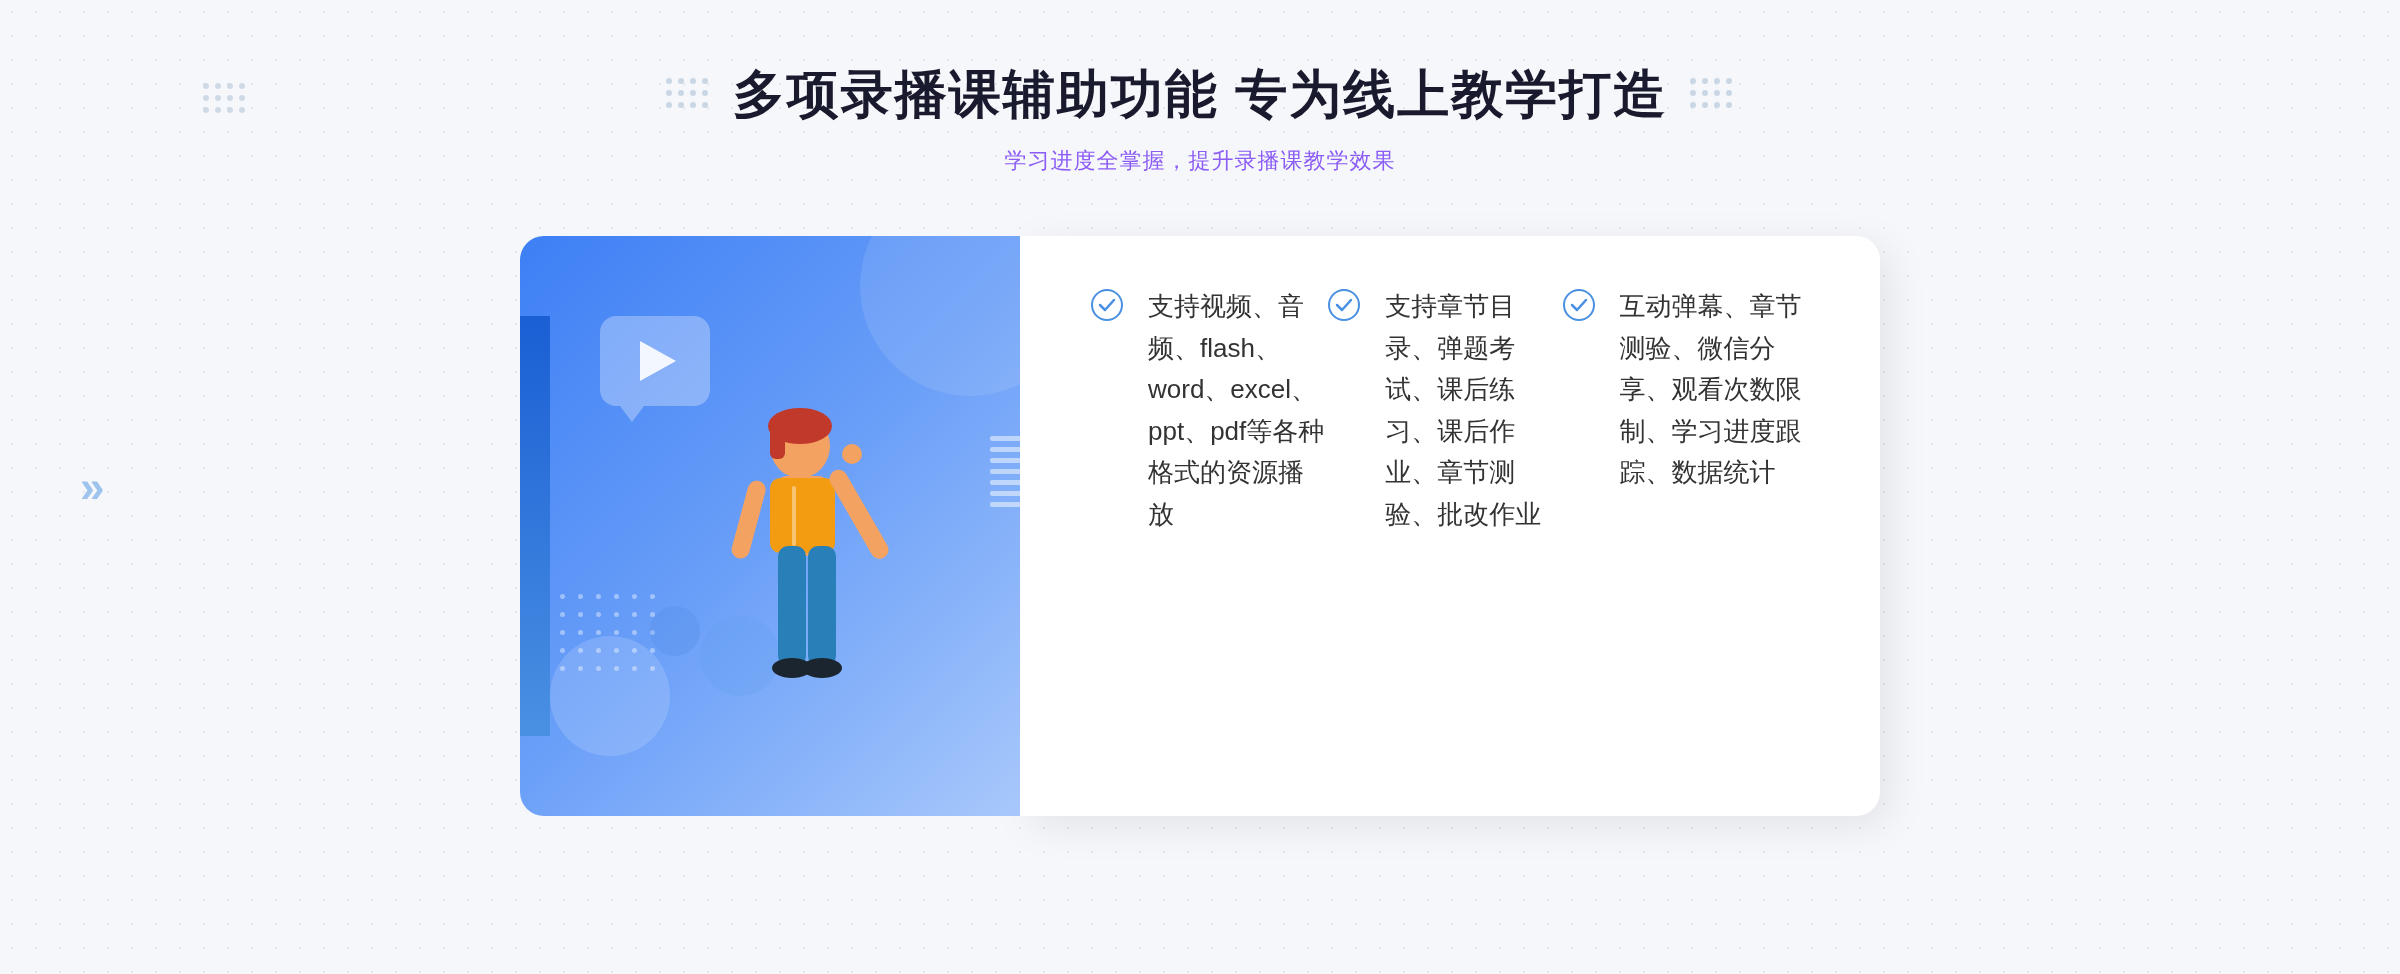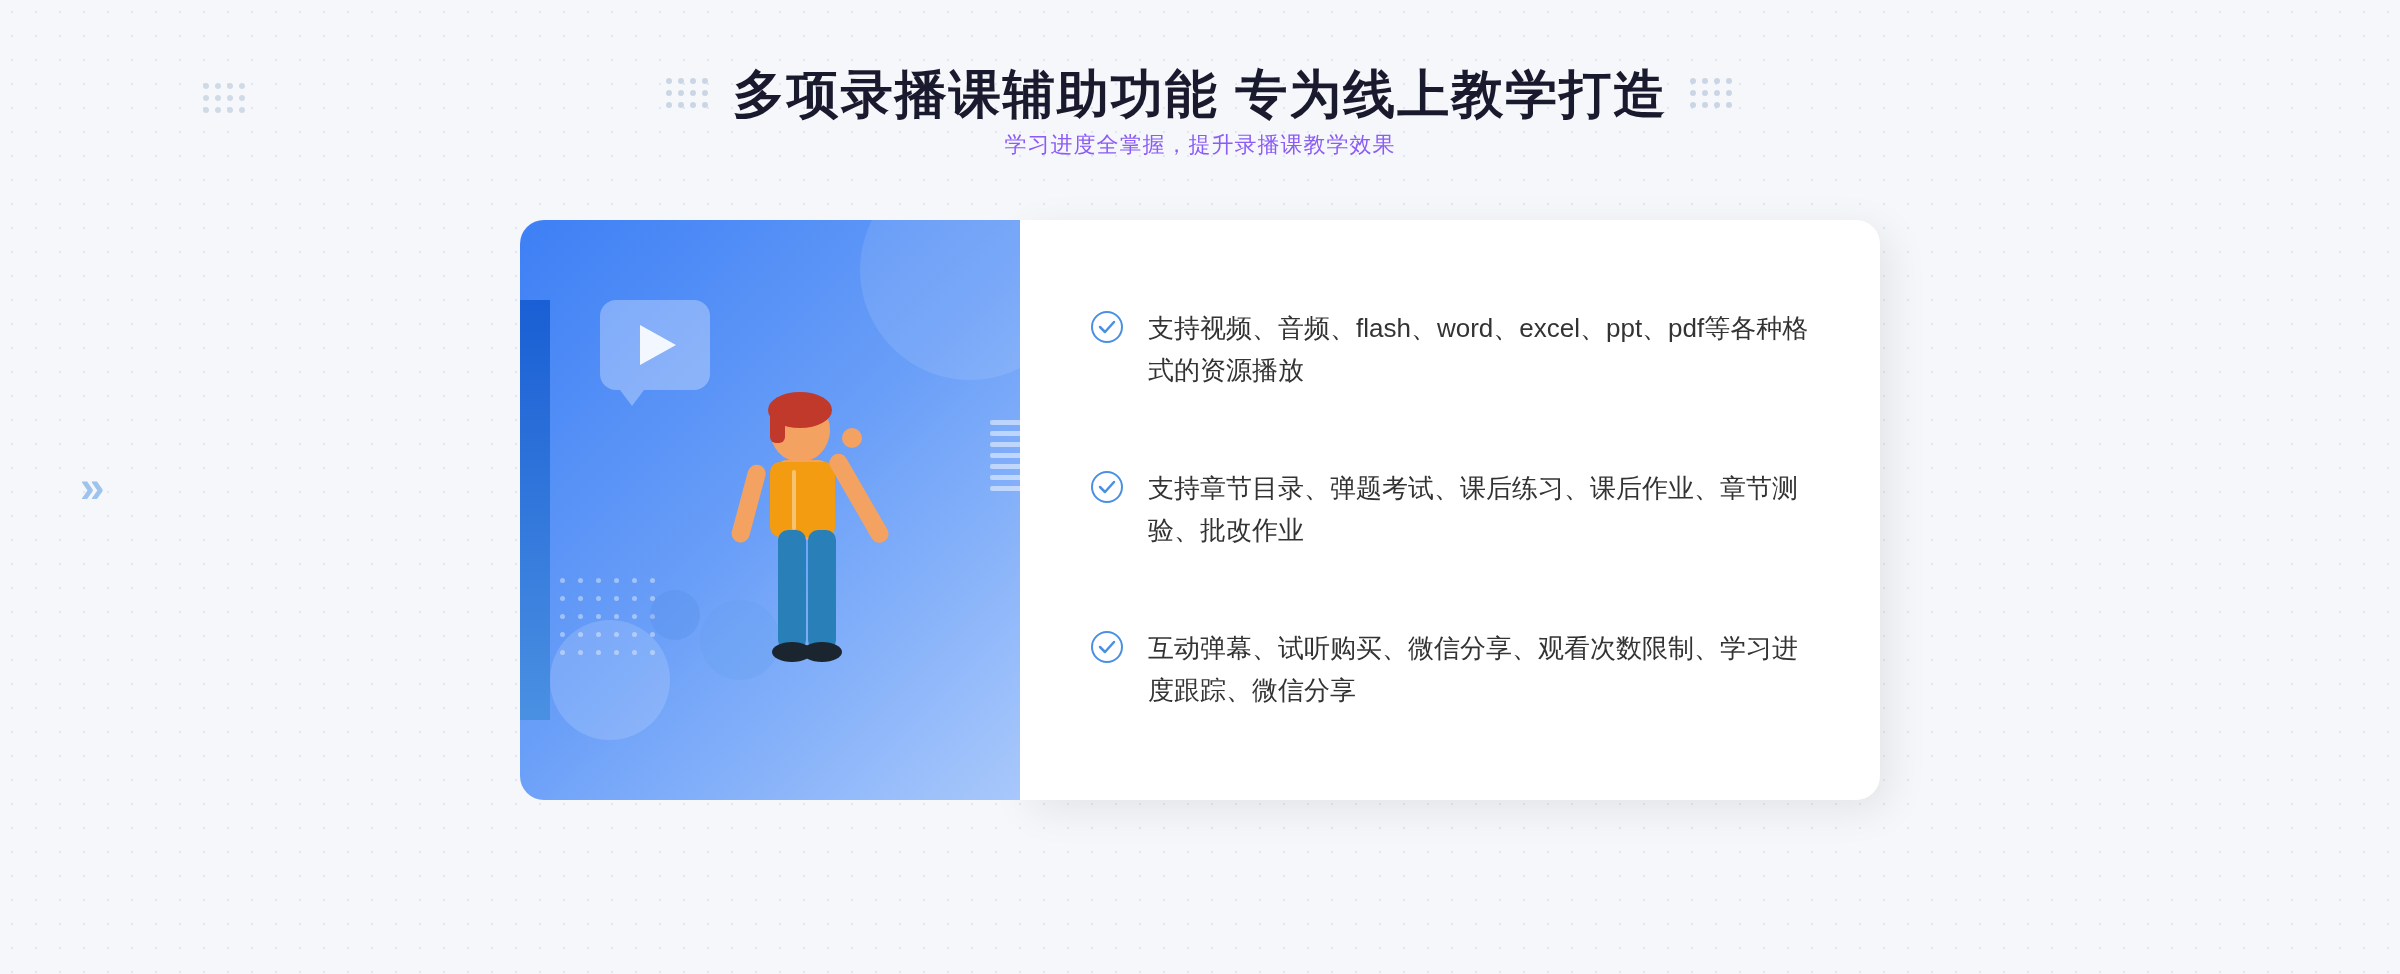--- a/index.html
+++ b/index.html
@@ -45,20 +45,21 @@
       position: relative;
       z-index: 2;
       margin-bottom: 60px;
     }
 
     .header-title-row {
       display: flex;
       align-items: center;
       justify-content: center;
       gap: 20px;
+      margin-bottom: 16px;
     }
 
     .main-title {
       font-size: 52px;
       font-weight: 600;
       color: #1a1a2e;
       letter-spacing: 2px;
     }
 
     .subtitle {
@@ -183,21 +184,21 @@
     }
 
     
     .features-card {
       width: 860px;
       height: 580px;
       background: white;
       border-radius: 0 24px 24px 0;
       padding: 50px 70px;
       display: flex;
-      flex-direction: column;
+      flex-direction: row;
       justify-content: space-around;
       box-shadow: 10px 10px 40px rgba(0,0,0,0.08);
     }
 
     .feature-item {
       display: flex;
       align-items: flex-start;
       gap: 24px;
     }
 
@@ -456,18 +457,18 @@
       </div>
 
 
       <div class="feature-item">
         <div class="check-icon">
           <svg viewBox="0 0 34 34" fill="none" xmlns="http://www.w3.org/2000/svg">
             <circle cx="17" cy="17" r="15" stroke="#4a90e2" stroke-width="2" fill="none"></circle>
             <polyline points="10,17 15,22 24,12" stroke="#4a90e2" stroke-width="2.5" fill="none" stroke-linecap="round" stroke-linejoin="round"></polyline>
           </svg>
         </div>
-        <span class="feature-text">互动弹幕、试听购买、微信分享、观看次数限制、学习进度跟踪、微信分享</span>
+        <span class="feature-text">互动弹幕、章节测验、微信分享、观看次数限制、学习进度跟踪、数据统计</span>
       </div>
 
     </div>
   </div>
 </div>
 
 </body></html>

